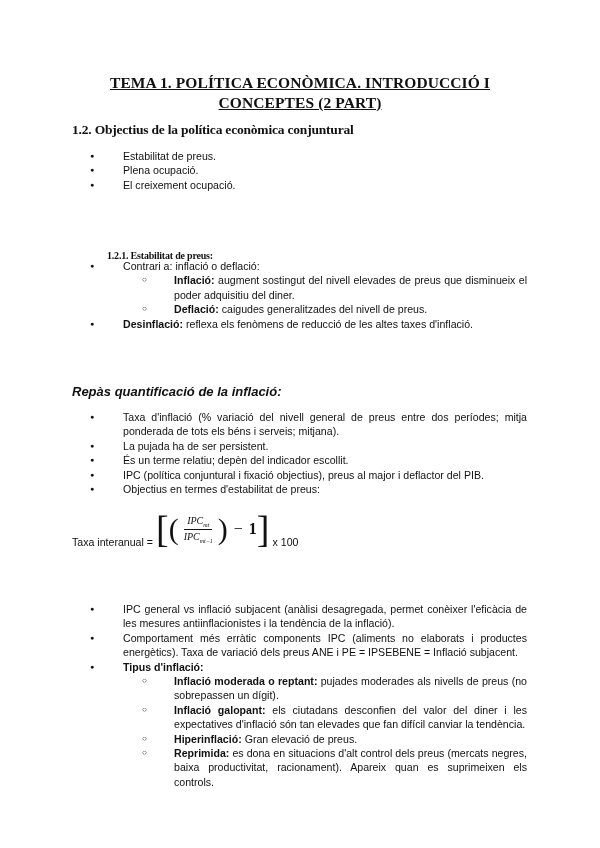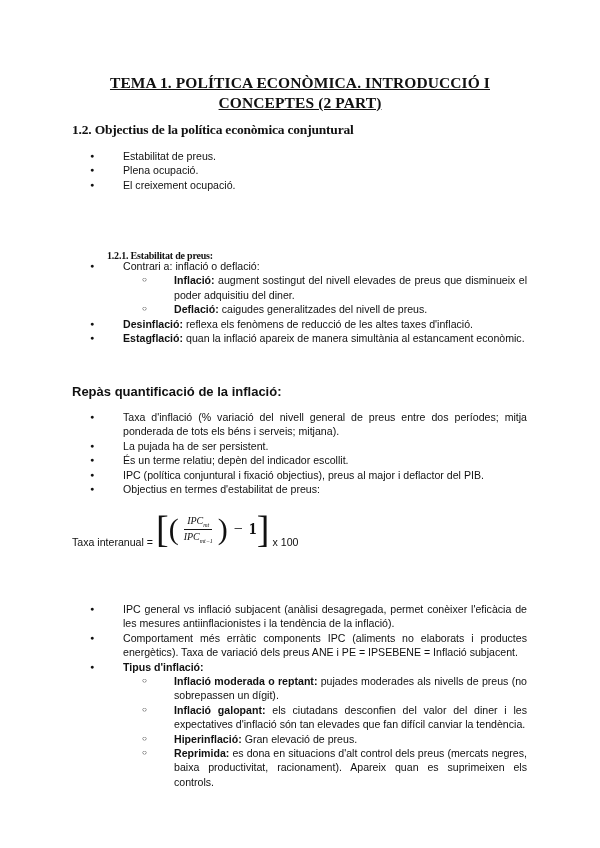--- a/index.html
+++ b/index.html
@@ -13,21 +13,21 @@
   .h2 {
     position: absolute; left: 72px; top: 122px;
     font-family: "Liberation Serif", serif; font-weight: bold; font-size: 13.5px; letter-spacing: -0.2px; text-align: right;
   }
   .h3 {
     position: absolute; left: 107px; top: 232px;
     font-family: "Liberation Serif", serif; font-weight: bold; font-size: 10px; letter-spacing: -0.2px; margin-top: 18px;
   }
   .h-repas {
     position: absolute; left: 72px; top: 384px;
-    font-family: "Liberation Sans", sans-serif; font-weight: bold; font-size: 13px;
+    font-family: "Liberation Sans", sans-serif; font-weight: bold; font-size: 13px; font-style: italic;
   }
   .list { position: absolute; margin: 0; padding: 0; list-style: none;
     font-family: "Liberation Sans", sans-serif; font-size: 10.6px; line-height: 14.4px; }
   .list li { position: relative; padding-left: 16px; text-align: justify; }
   .l1 { left: 107px; width: 420px; }
   .l1 > li::before { content: "\25CF"; position: absolute; left: -17px; top: 0; font-size: 7px; line-height: 14.4px; }
   .l2 { position: relative; list-style: none; margin: 0; padding: 0 0 0 35px; }
   .l2 > li::before { content: "\25CB"; position: absolute; left: -16px; top: 0; font-size: 8px; line-height: 14.4px; }
   .b { font-weight: bold; }
   .formula { position: absolute; left: 72px; top: 508px; height: 40px;
@@ -70,23 +70,20 @@
           <span class="b">Inflació:</span><span> augment sostingut del nivell elevades de preus que disminueix el poder adquisitiu del diner.</span>
         </li>
         <li>
           <span class="b">Deflació:</span><span> caigudes generalitzades del nivell de preus.</span>
         </li>
       </ul>
     </li>
     <li>
       <span class="b">Desinflació:</span><span> reflexa els fenòmens de reducció de les altes taxes d'inflació.</span>
     </li>
-    <li>
-      <span class="b">Estagflació:</span><span> quan la inflació apareix de manera simultània al estancament econòmic.</span>
-    </li>
   </ul>
 
   <div class="h-repas">Repàs quantificació de la inflació:</div>
 
   <ul class="list l1" style="top:410px;">
     <li>Taxa d'inflació (% variació del nivell general de preus entre dos períodes; mitja ponderada de tots els béns i serveis; mitjana).</li>
     <li>La pujada ha de ser persistent.</li>
     <li>És un terme relatiu; depèn del indicador escollit.</li>
     <li>IPC (política conjuntural i fixació objectius), preus al major i deflactor del PIB.</li>
     <li>Objectius en termes d'estabilitat de preus:</li>

